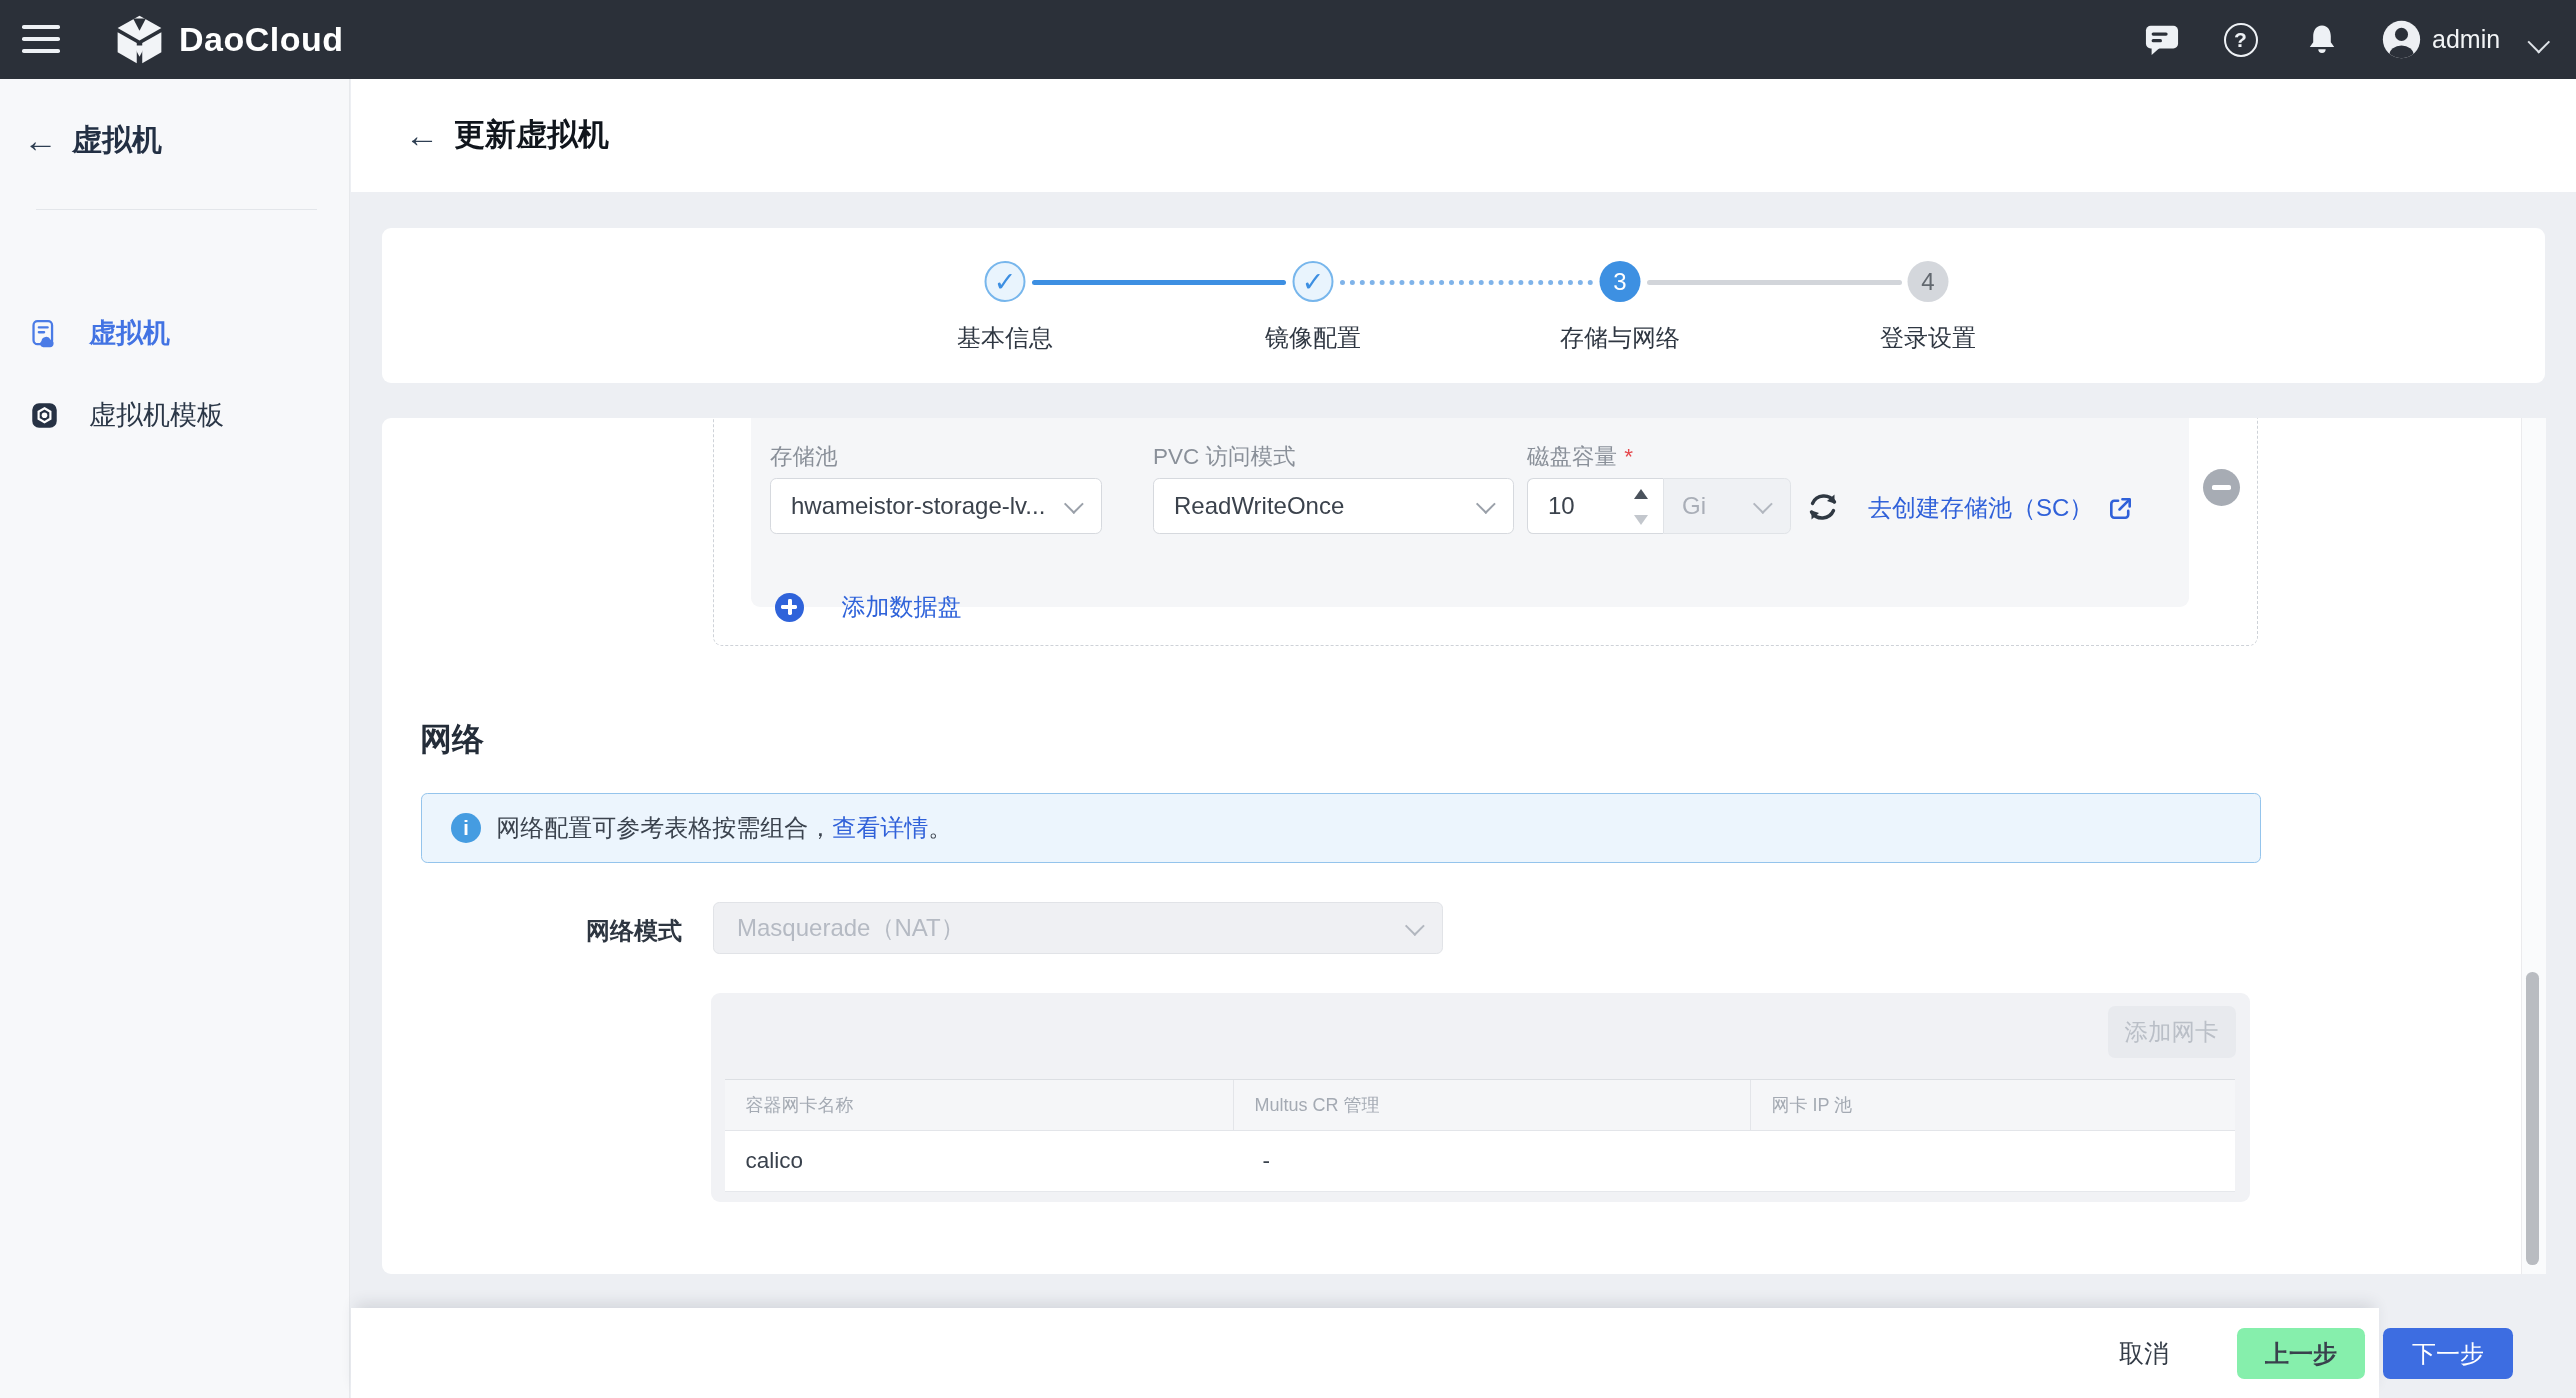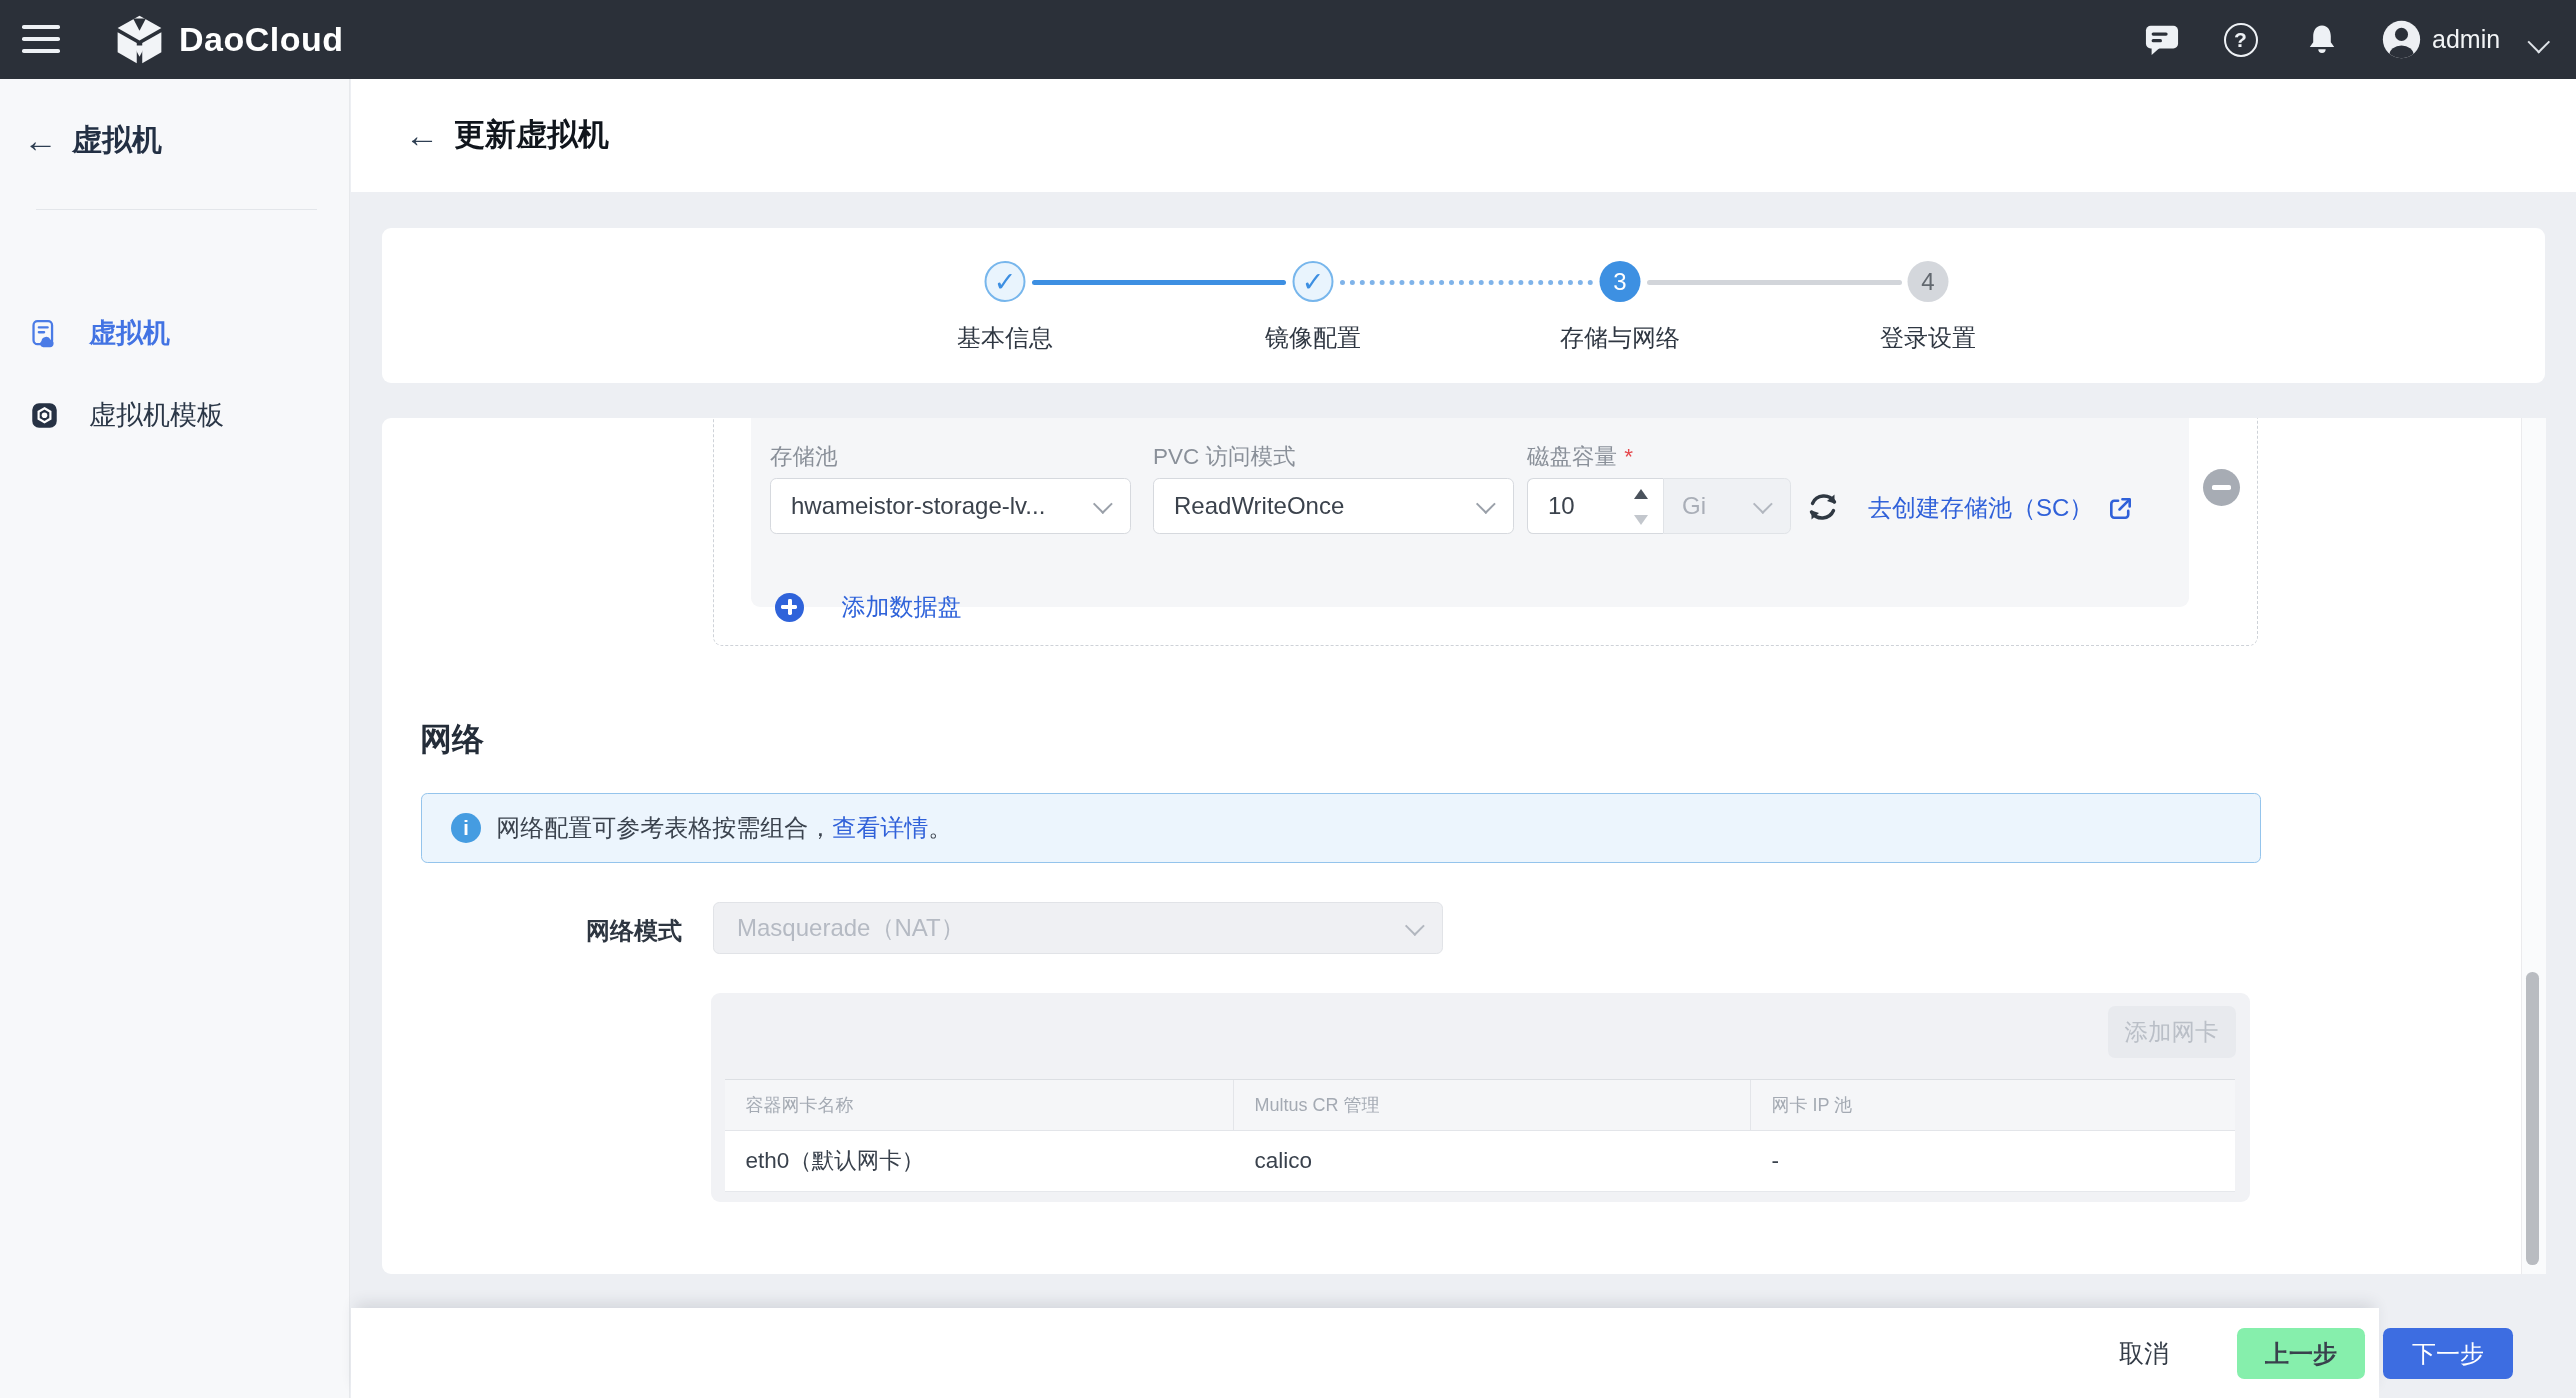--- a/index.html
+++ b/index.html
@@ -239,21 +239,21 @@
 
     <div class="dashed-box"></div>
     <div class="gray-panel"></div>
 
     <div class="fld-label" style="left:388px;">存储池</div>
     <div class="fld-label" style="left:771px;">PVC 访问模式</div>
     <div class="fld-label" style="left:1145px;">
       <span>磁盘容量</span><span class="req">*</span>
     </div>
 
-    <div class="sel" style="left:388px;width:361px;">
+    <div class="sel" style="left:388px;width:332px;">
       <span>hwameistor-storage-lv...</span>
       <span class="chev"></span>
     </div>
     <div class="sel" style="left:771px;width:361px;">
       <span>ReadWriteOnce</span>
       <span class="chev"></span>
     </div>
 
     <input class="cap-input" value="10" style="">
     <div class="spinner">
@@ -312,21 +312,20 @@
 
     <div class="nic-card">
       <div class="add-nic">添加网卡</div>
       <div class="nic-table">
         <div class="t-head">
           <div class="cell c1">容器网卡名称</div>
           <div class="cell c2">Multus CR 管理</div>
           <div class="cell c3">网卡 IP 池</div>
         </div>
         <div class="t-row">
-          <div class="cell c1">eth0（默认网卡）</div>
           <div class="cell c2">calico</div>
           <div class="cell c3">-</div>
         </div>
       </div>
     </div>
   </div>
 
   <div class="sb-track"></div>
   <div class="sb-thumb"></div>
 

